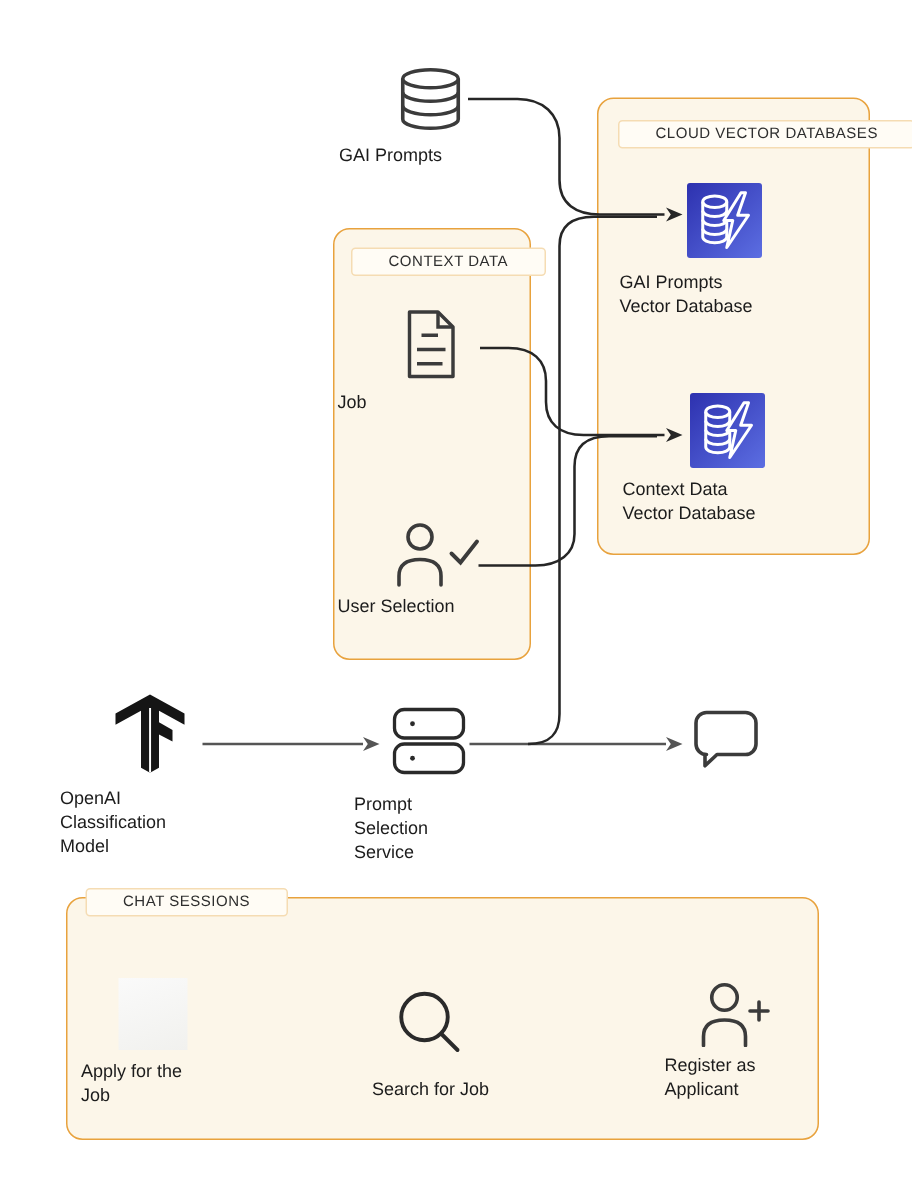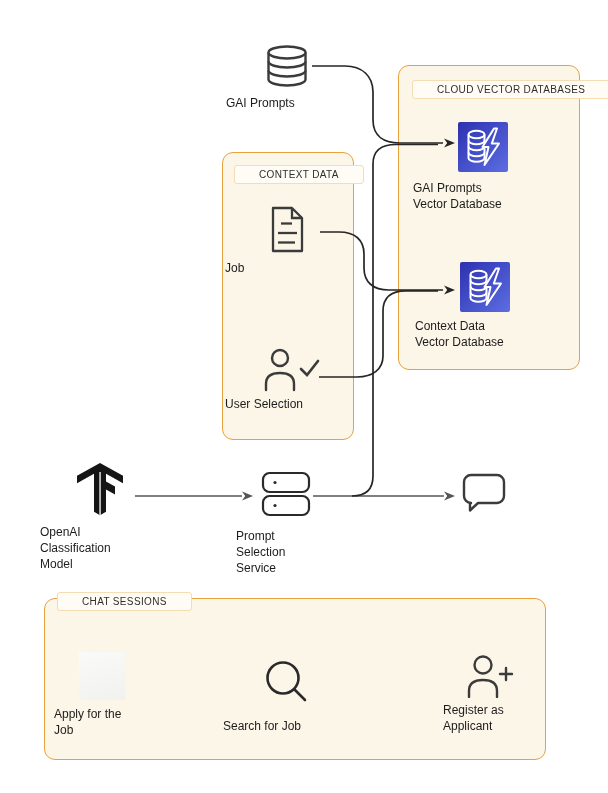--- a/index.html
+++ b/index.html
@@ -160,21 +160,21 @@
   </div>
 
   <div class="node-icon" style="left:264px;top:659px;">
     <svg width="44" height="44" viewBox="0 0 44 44">
       <g fill="none" stroke="#2a2a2a" stroke-width="2.6" stroke-linecap="round">
         <circle cx="19" cy="19" r="15.5"></circle>
         <path d="M30.5 30.5 L41 41"></path>
       </g>
     </svg>
   </div>
-  <div class="node-label" style="left:223px;top:718px;width:112px;">Search for Job</div>
+  <div class="node-label" style="left:248px;top:718px;width:112px;">Search for Job</div>
 
   <div class="node-icon" style="left:466px;top:652px;">
     <svg width="48" height="46" viewBox="0 0 48 46">
       <g fill="none" stroke="#3B3B3B" stroke-width="2.4" stroke-linecap="round">
         <circle cx="17" cy="13" r="8.5"></circle>
         <path d="M3 45 V39 Q3 28 17 28 Q31 28 31 39 V45"></path>
         <path d="M40 16 V28"></path>
         <path d="M34 22 H46"></path>
       </g>
     </svg>

